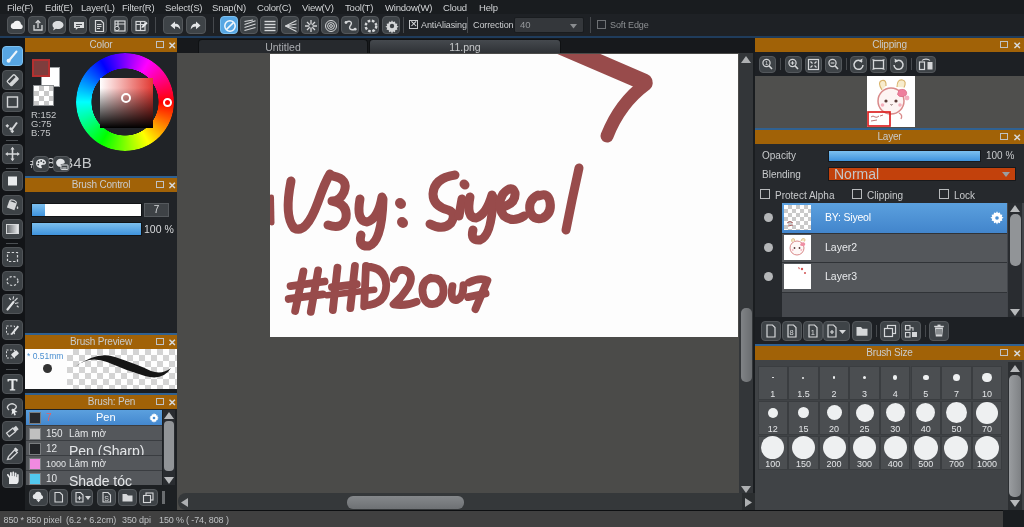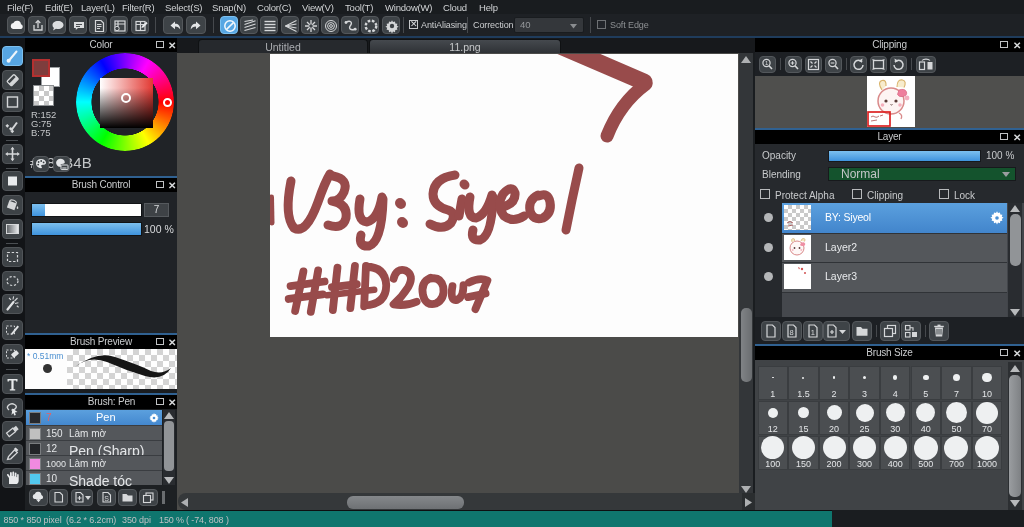--- a/index.html
+++ b/index.html
@@ -17,28 +17,28 @@
   .tbtn.blue { background:#57a6e3; border-color:#7cc0ef; }
   .tdiv { position:absolute; top:3px; width:1px; height:16px; background:#46494d; }
   #blueline { position:absolute; left:0; top:36px; width:1024px; height:2px; background:#1f3c5c; }
   
   #lstrip { position:absolute; left:0; top:38px; width:25px; height:472px; background:#121417; }
   .sbtn { position:absolute; left:2px; width:21px; height:20px; background:#3d4246; border:1px solid #505458; border-radius:4px; }
   .sbtn.blue { background:#57a6e3; border-color:#7cc0ef; }
   .sdiv { position:absolute; left:6px; width:12px; height:1px; background:#4a4e52; }
   
   .ptop { position:absolute; height:2px; background:#306191; }
-  .ptitle { position:absolute; height:14px; background:#000000; color:#c9cbcd; font-size:10px; letter-spacing:-0.2px; text-align:center; line-height:14px; }
+  .ptitle { position:absolute; height:14px; background:#a16207; color:#c9cbcd; font-size:10px; letter-spacing:-0.2px; text-align:center; line-height:14px; }
   .pop { position:absolute; width:8px; height:7px; border:1px solid #c0c2c4; }
   .pclose { position:absolute; color:#d8dadc; font-size:10px; font-weight:bold; line-height:8px; }
   .bscell { position:absolute; background:#4b4e51; border:1px solid #3a3d40; }
   .bsdot { position:absolute; background:#eef0f1; border-radius:50%; }
   .bslab { position:absolute; font-size:9px; color:#e4e6e8; text-align:center; }
   
-  #status { position:absolute; left:0; top:510px; width:832px; height:17px; background:#0f766e; border-top:1px solid #0d0f11; color:#bfc1c3; font-size:11px; }
+  #status { position:absolute; left:0; top:510px; width:1003px; height:17px; background:#404040; border-top:1px solid #0d0f11; color:#bfc1c3; font-size:11px; }
   #status span { position:absolute; top:3.5px; font-size:9px; letter-spacing:-0.1px; white-space:pre; }
 </style>
 </head>
 <body>
 <div id="app">
 
   <div id="menubar">
     <span style="left:7px">File(F)</span>
     <span style="left:45px">Edit(E)</span>
     <span style="left:81px">Layer(L)</span>
@@ -608,21 +608,21 @@
 
     <div class="ptop" style="left:755px;top:128px;width:269px"></div>
     <div class="ptitle" style="left:755px;top:130px;width:269px">Layer</div>
     <div class="pop" style="left:1000px;top:133px"></div>
     <div class="pclose" style="left:1013px;top:134px">✕</div>
     <div class="abs" style="left:755px;top:144px;width:269px;height:200px;background:#26292d"></div>
     <div class="abs" style="left:762px;top:150px;font-size:10px;color:#c8cacc">Opacity</div>
     <div class="abs" style="left:828px;top:150px;width:153px;height:12px;background:linear-gradient(to bottom,#7cc0ef,#3f93dd);border:1px solid #17191c"></div>
     <div class="abs" style="left:986px;top:150px;font-size:10px;color:#c8cacc">100 %</div>
     <div class="abs" style="left:762px;top:169px;font-size:10px;color:#c8cacc">Blending</div>
-    <div class="abs" style="left:828px;top:167px;width:188px;height:14px;background:#14532d;border:1px solid #17191c;color:#c4c6c8;font-size:12px;line-height:13px;padding-left:12px">Normal<svg width="9" height="6" style="position:absolute;right:4px;top:4px">
+    <div class="abs" style="left:828px;top:167px;width:188px;height:14px;background:#c2410c;border:1px solid #17191c;color:#c4c6c8;font-size:14px;line-height:13px;padding-left:5px">Normal<svg width="9" height="6" style="position:absolute;right:4px;top:4px">
           <path d="M0 0 h8 l-4 5 z" fill="#9a9da0"></path>
         </svg></div>
     <div class="abs" style="left:760px;top:189px;width:10px;height:10px;border:1px solid #b8babc;background:#26292d"></div>
     <div class="abs" style="left:775px;top:190px;font-size:10px;color:#c8cacc">Protect Alpha</div>
     <div class="abs" style="left:852px;top:189px;width:10px;height:10px;border:1px solid #b8babc;background:#26292d"></div>
     <div class="abs" style="left:867px;top:190px;font-size:10px;color:#c8cacc">Clipping</div>
     <div class="abs" style="left:939px;top:189px;width:10px;height:10px;border:1px solid #b8babc;background:#26292d"></div>
     <div class="abs" style="left:954px;top:190px;font-size:10px;color:#c8cacc">Lock</div>
 
     <div class="abs" style="left:755px;top:203px;width:269px;height:114px;background:#42454a"></div>

